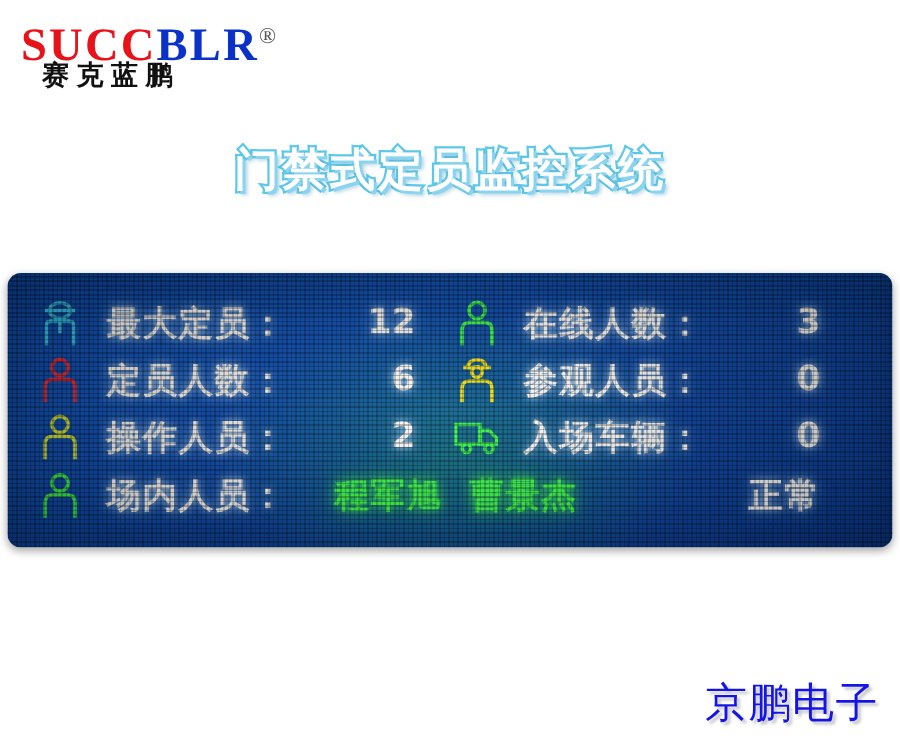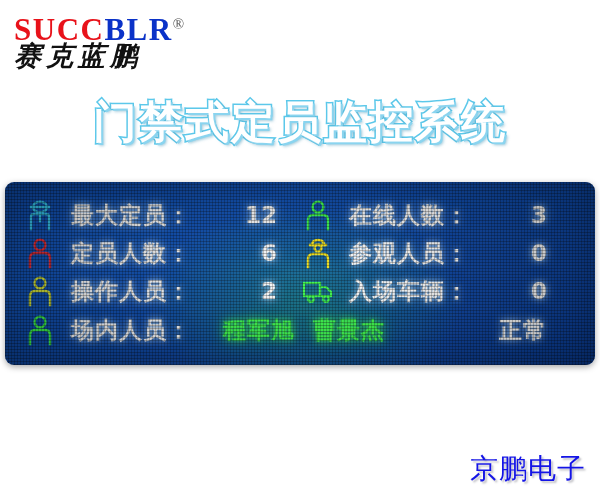--- a/index.html
+++ b/index.html
@@ -38,42 +38,41 @@
   .wm-blue { color: #0a32c8; }
   #brand-reg {
     font-size: 15px;
     color: #555;
     vertical-align: super;
     font-weight: normal;
     letter-spacing: 0;
   }
   #brand-cn {
     position: absolute;
-    left: 6px;
+    left: 20px;
     top: 34px;
     font-family: "DejaVu Serif", "Liberation Serif", serif;
     font-weight: bold;
-    font-style: italic;
-    font-size: 27px;
+    font-size: 18px;
     letter-spacing: 5px;
     color: #111111;
     line-height: 1;
     white-space: nowrap;
   }
 
   
   #page-title {
     position: absolute;
     left: 0;
     top: 93px;
     width: 600px;
     text-align: center;
     font-family: "DejaVu Sans", "Liberation Sans", sans-serif;
     font-weight: bold;
-    font-size: 44px;
+    font-size: 30px;
     letter-spacing: 2px;
     color: #ffffff;
     -webkit-text-stroke: 3px #5cc8ea;
     paint-order: stroke fill;
     text-shadow:
        2px 2px 0 #8ad4ef,
        3px 3px 3px rgba(90,160,190,0.55);
     white-space: nowrap;
   }
 

